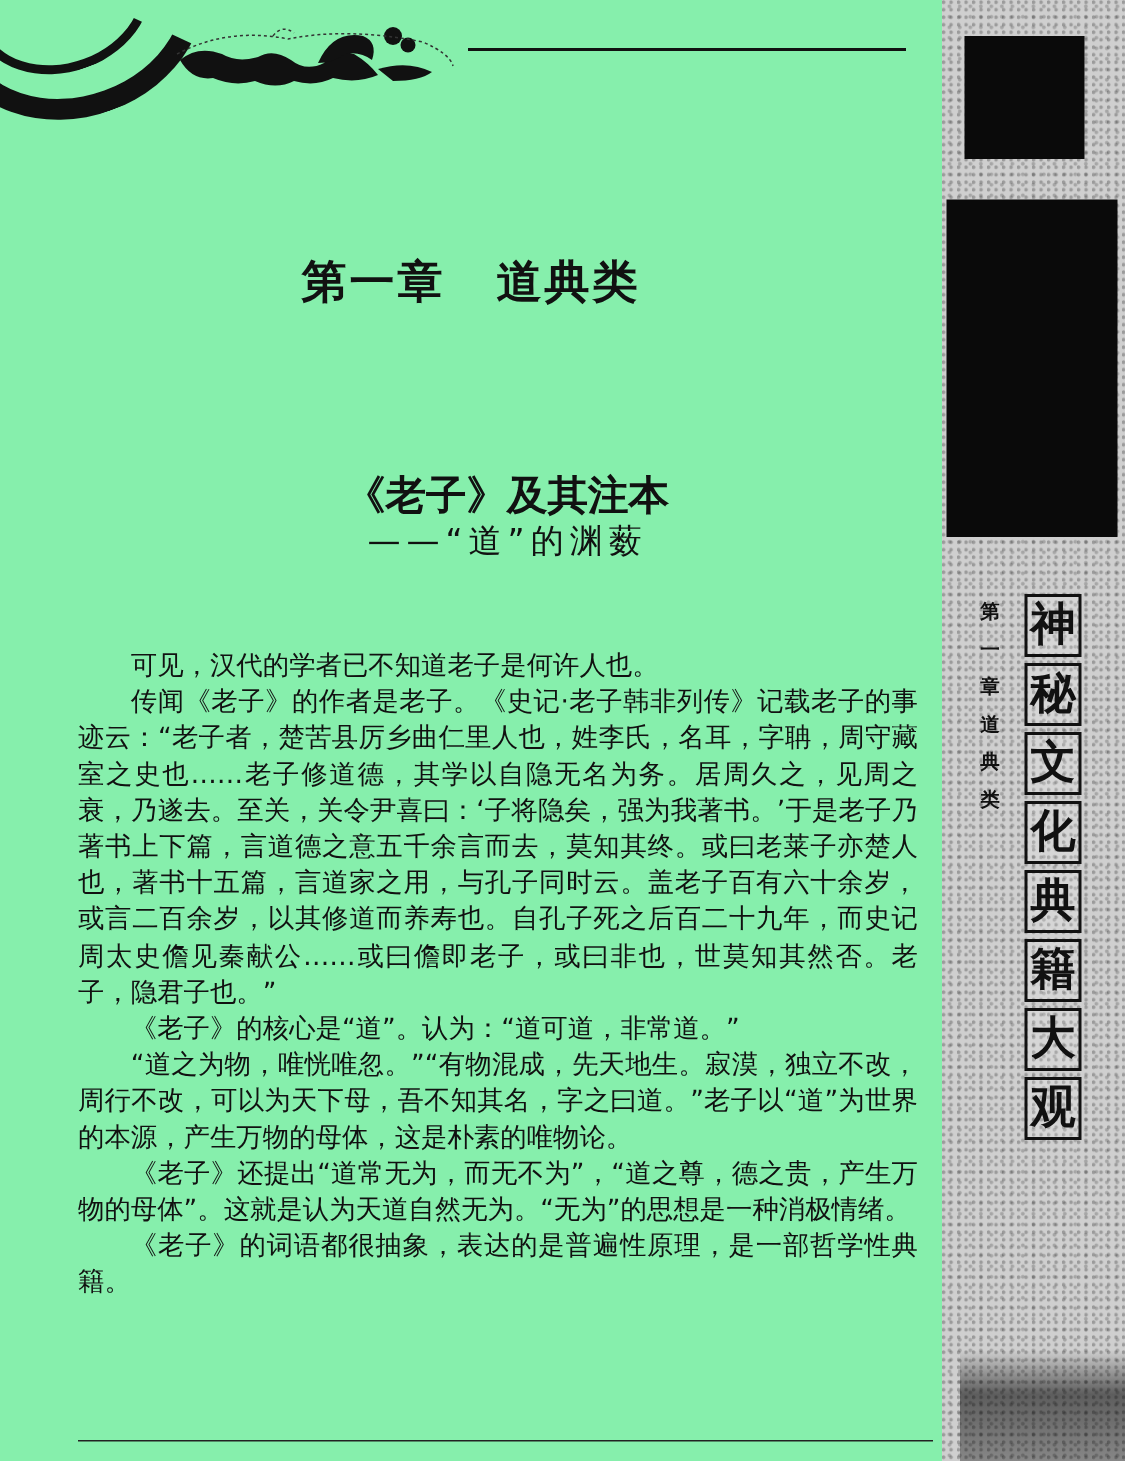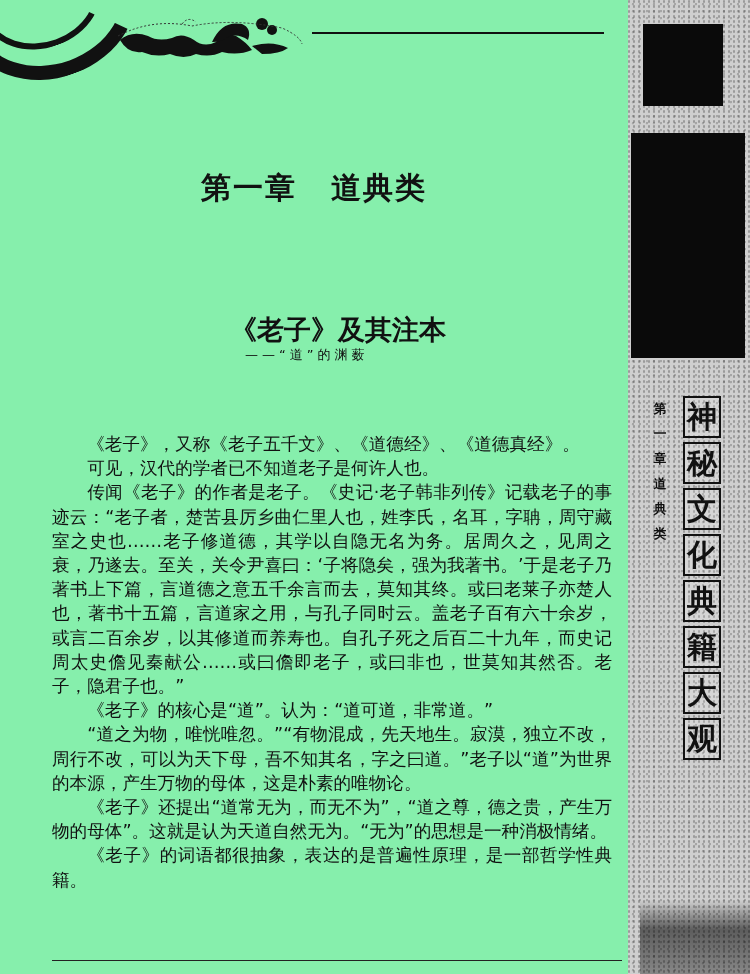--- a/index.html
+++ b/index.html
@@ -39,21 +39,21 @@
   }
   .chapter-title .gap { display:inline-block; width:34px; }
   .section-title {
     position:absolute; left:230px; top:312px;
     font-size:27px; font-weight:bold; font-family:"DejaVu Sans", "Liberation Sans", sans-serif;
     letter-spacing:0px;
     text-align:center;
   }
   .section-subtitle {
     position:absolute; left:245px; top:346px;
-    font-size:13px; font-family:"DejaVu Sans", "Liberation Sans", sans-serif;
+    font-size:22px; font-family:"DejaVu Sans", "Liberation Sans", sans-serif;
     letter-spacing:4px;
   }
 
   
   .body-text {
     position:absolute; left:52px; top:432px; width:560px;
     font-size:17.6px; line-height:24.2px; text-align:justify;
     font-family:"DejaVu Sans", "Liberation Sans", sans-serif;
   }
   .body-text p { margin:0; text-indent:2em; }
@@ -124,21 +124,20 @@
   <div class="header-rule"></div>
 
   <div class="chapter-title">
     <span>第一章</span><span class="gap"></span><span>道典类</span>
   </div>
 
   <div class="section-title">《老子》及其注本</div>
   <div class="section-subtitle">——“道”的渊薮</div>
 
   <div class="body-text">
-    <p>《老子》，又称《老子五千文》、《道德经》、《道德真经》。</p>
     <p>可见，汉代的学者已不知道老子是何许人也。</p>
     <p>传闻《老子》的作者是老子。《史记·老子韩非列传》记载老子的事迹云：“老子者，楚苦县厉乡曲仁里人也，姓李氏，名耳，字聃，周守藏室之史也……老子修道德，其学以自隐无名为务。居周久之，见周之衰，乃遂去。至关，关令尹喜曰：‘子将隐矣，强为我著书。’于是老子乃著书上下篇，言道德之意五千余言而去，莫知其终。或曰老莱子亦楚人也，著书十五篇，言道家之用，与孔子同时云。盖老子百有六十余岁，或言二百余岁，以其修道而养寿也。自孔子死之后百二十九年，而史记周太史儋见秦献公……或曰儋即老子，或曰非也，世莫知其然否。老子，隐君子也。”</p>
     <p>《老子》的核心是“道”。认为：“道可道，非常道。”</p>
     <p>“道之为物，唯恍唯忽。”“有物混成，先天地生。寂漠，独立不改，周行不改，可以为天下母，吾不知其名，字之曰道。”老子以“道”为世界的本源，产生万物的母体，这是朴素的唯物论。</p>
     <p>《老子》还提出“道常无为，而无不为”，“道之尊，德之贵，产生万物的母体”。这就是认为天道自然无为。“无为”的思想是一种消极情绪。</p>
     <p>《老子》的词语都很抽象，表达的是普遍性原理，是一部哲学性典籍。</p>
   </div>
 
   <div class="footer-rule"></div>
 </div>

